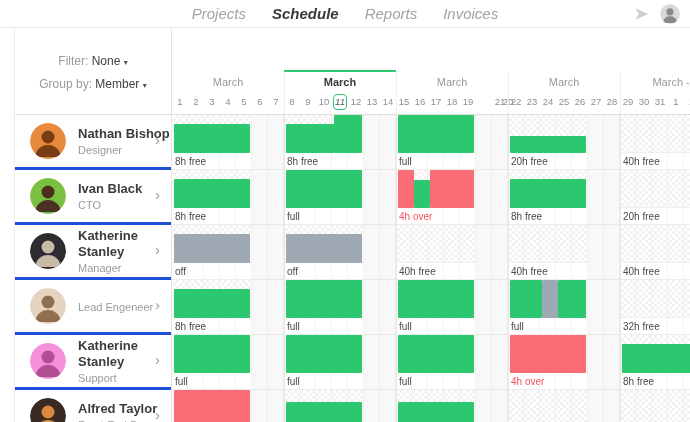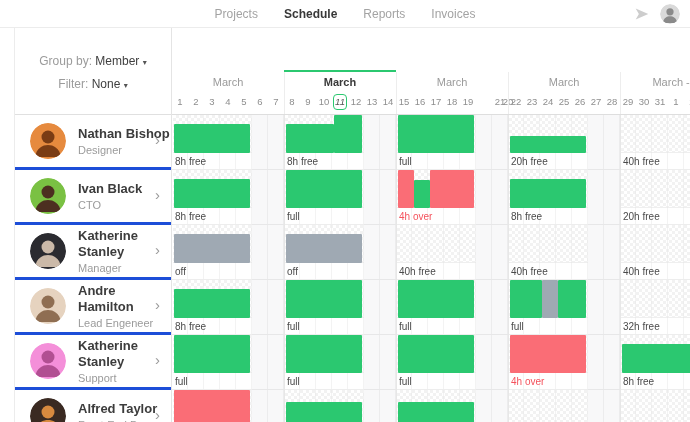--- a/index.html
+++ b/index.html
@@ -3,21 +3,21 @@
 <meta charset="utf-8">
 <style>
   * { margin:0; padding:0; box-sizing:border-box; }
   html,body { background:#fff; }
   body { font-family:"Liberation Sans", sans-serif; }
   .app { position:relative; width:690px; height:422px; overflow:hidden; background:#fff; }
 
   
   .topnav { height:28px; border-bottom:1px solid #ececec; display:flex; align-items:center;
             justify-content:center; gap:26px; position:relative; background:#fff; }
-  .nav-item { font-size:12px; color:#a3a3a3; cursor:pointer; }
+  .nav-item { font-size:15px; color:#a3a3a3; cursor:pointer;font-style:italic; }
   .nav-item.active { color:#383838; font-weight:700; }
   .nav-icons { position:absolute; right:10px; top:0; height:28px; display:flex; align-items:center; gap:10px; }
   .avatar-top { width:20px; height:20px; border-radius:50%; overflow:hidden; }
 
   
   .content { position:absolute; top:28px; left:14px; right:0; bottom:0; display:flex;
              border-left:1px solid #ececec; }
 
   
   .sidebar { width:157px; border-right:1px solid #e4e4e4; background:#fff; }
@@ -95,29 +95,29 @@
           </svg>
       </span>
     </div>
   </div>
 
   <div class="content">
 
     <div class="sidebar">
       <div class="side-controls">
         <div class="ctl-line">
+          <span class="ctl-label">Filter:</span>
+          <span>None</span>
+          <span class="caret">▾</span>
+        </div>
+        <div class="ctl-line">
           <span class="ctl-label">Group by:</span>
           <span>Member</span>
           <span class="caret">▾</span>
         </div>
-        <div class="ctl-line">
-          <span class="ctl-label">Filter:</span>
-          <span>None</span>
-          <span class="caret">▾</span>
-        </div>
       </div>
       <div id="member-list">
           <div class="member-row">
             <span class="avatar"><svg viewBox="0 0 36 36" width="36" height="36">
                 <circle cx="18" cy="18" r="18" fill="#e68a3e"></circle>
                 <circle cx="18" cy="14" r="6.5" fill="#7a3c14"></circle>
                 <path d="M5 34c1.5-9 7.5-12 13-12s11.5 3 13 12z" fill="#7a3c14"></path>
               </svg></span>
             <div>
               <div class="m-name">Nathan Bishop</div>
@@ -149,21 +149,20 @@
             </div>
             <span class="chev">›</span>
           </div>
           <div class="member-row">
             <span class="avatar"><svg viewBox="0 0 36 36" width="36" height="36">
                 <circle cx="18" cy="18" r="18" fill="#e6d3bf"></circle>
                 <circle cx="18" cy="14" r="6.5" fill="#8f6e52"></circle>
                 <path d="M5 34c1.5-9 7.5-12 13-12s11.5 3 13 12z" fill="#8f6e52"></path>
               </svg></span>
             <div>
-              <div class="m-name">Andre Hamilton</div>
               <div class="m-role">Lead Engeneer</div>
             </div>
             <span class="chev">›</span>
           </div>
           <div class="member-row">
             <span class="avatar"><svg viewBox="0 0 36 36" width="36" height="36">
                 <circle cx="18" cy="18" r="18" fill="#f48fd9"></circle>
                 <circle cx="18" cy="14" r="6.5" fill="#b14f92"></circle>
                 <path d="M5 34c1.5-9 7.5-12 13-12s11.5 3 13 12z" fill="#b14f92"></path>
               </svg></span>

